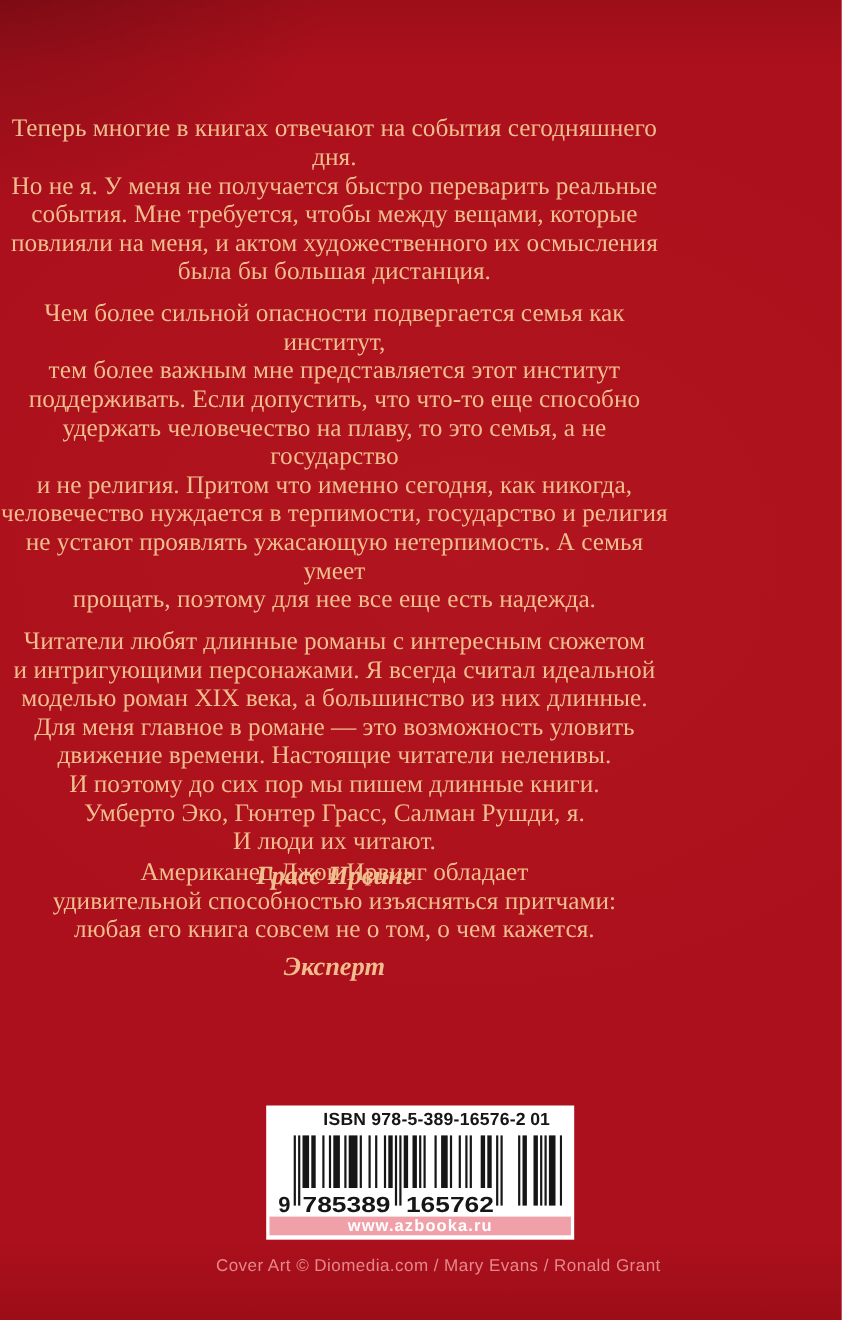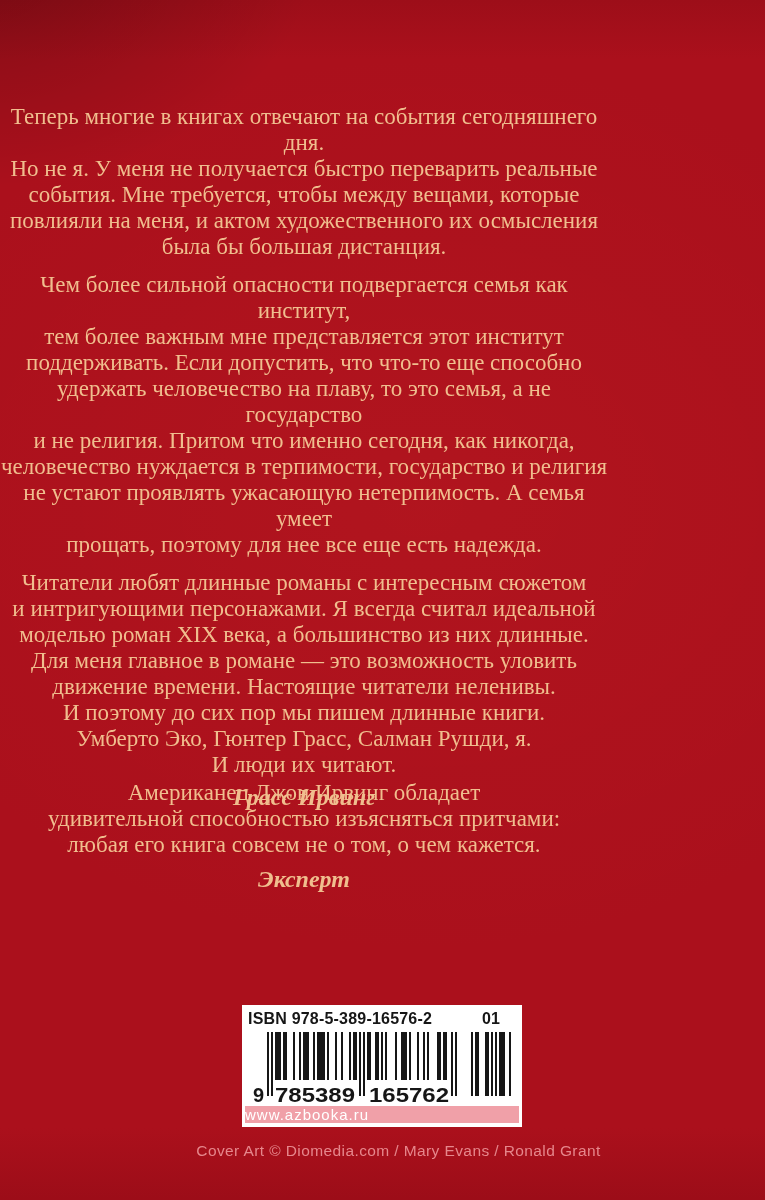--- a/index.html
+++ b/index.html
@@ -39,32 +39,33 @@
   .press-quote .attribution{margin-top:8px;}
 
   .barcode-box{
     position:absolute;top:1005px;left:242px;
     width:280px;height:122px;background:#ffffff;
     box-sizing:border-box;padding-top:5px;
     font-family:"Liberation Sans", sans-serif;
   }
   .isbn-row{position:relative;height:21px;color:var(--barcode-ink);}
   .isbn-label{
-    position:absolute;left:6px;width:230px;text-align:left;
+    position:absolute;left:6px;width:230px;text-align:right;
     font-size:16px;font-weight:bold;letter-spacing:.2px;
   }
   .addon-label{
     position:absolute;left:224px;width:50px;text-align:center;
     font-size:16px;font-weight:bold;
   }
   .barcode-svg{display:block;margin:1px auto 0;}
   .website-strip{
     margin:2px 3px 0;height:17px;line-height:17px;
     background:var(--website-strip);
-    color:#ffffff;font-weight:normal;font-size:15px;letter-spacing:1px;
+    color:#ffffff;font-weight:bold;font-size:15px;letter-spacing:1px;
+    text-align:center;
   }
   .credit{
     position:absolute;top:1142px;left:16px;width:765px;
     text-align:center;color:var(--credit);
     font-family:"Liberation Sans", sans-serif;
     font-size:15.5px;letter-spacing:.4px;
   }
 </style>
 </head>
 <body>

